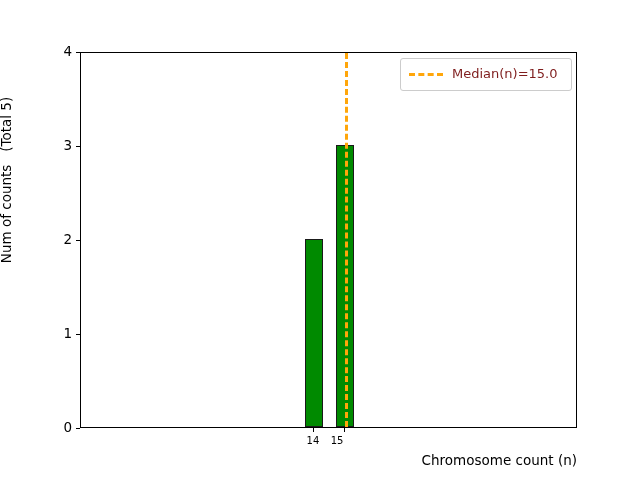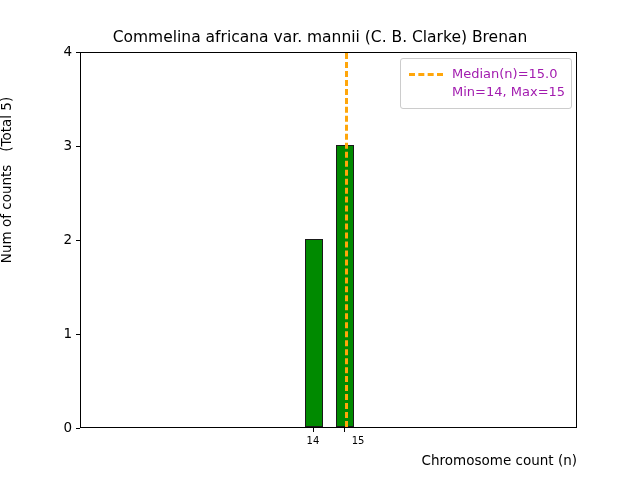--- a/index.html
+++ b/index.html
@@ -150,31 +150,30 @@
     margin-right: 9px;
     border-top: 3.2px dashed #ffa60a;
     flex: 0 0 34px;
   }
   .legend-swatch.blank {
     border-top: none;
   }
   .legend-text {
     font-size: 13px;
     line-height: 16px;
-    color: #a21caf;
+    color: #7f1d1d;
     white-space: nowrap;
     text-align: center;
   }
 </style>
 </head>
 <body>
 
 <div id="figure">
 
-  <div id="chart-title">Commelina africana var. mannii (C. B. Clarke) Brenan</div>
 
   <div id="ylabel">Num of counts   (Total 5)</div>
 
   <div id="xlabel">Chromosome count (n)</div>
 
   <div id="y-ticks">
       <div class="ytick-mark" style="left: 76px; top: 428px;"></div>
       <div class="ytick-label" style="right: 568px; top: 421px;">0</div>
       <div class="ytick-mark" style="left: 76px; top: 334px;"></div>
       <div class="ytick-label" style="right: 568px; top: 327px;">1</div>
@@ -182,37 +181,33 @@
       <div class="ytick-label" style="right: 568px; top: 233px;">2</div>
       <div class="ytick-mark" style="left: 76px; top: 146px;"></div>
       <div class="ytick-label" style="right: 568px; top: 139px;">3</div>
       <div class="ytick-mark" style="left: 76px; top: 52px;"></div>
       <div class="ytick-label" style="right: 568px; top: 45px;">4</div>
     </div>
   <div id="x-ticks">
       <div class="xtick-mark" style="left: 312.969px; top: 428px;"></div>
       <div class="xtick-label" style="left: 292.969px; top: 434px; width: 40px;">14</div>
       <div class="xtick-mark" style="left: 344.031px; top: 428px;"></div>
-      <div class="xtick-label" style="left: 338px; top: 434px; width: 40px;">15</div>
+      <div class="xtick-label" style="left: 317px; top: 434px; width: 40px;">15</div>
     </div>
 
   <div id="plot-area">
     <div id="plot-inner">
       <div id="bars">
           <div class="bar" style="left: 223.969px; width: 18px; height: 188px; background: rgb(0, 138, 0); border-color: rgb(26, 26, 26);"></div>
           <div class="bar" style="left: 255.031px; width: 18px; height: 282px; background: rgb(0, 138, 0); border-color: rgb(26, 26, 26);"></div>
         </div>
       <div id="median-line" style="left: 264.031px; border-left-color: rgb(255, 166, 10);"></div>
     </div>
   </div>
 
   <div id="legend">
     <div class="legend-row">
       <span class="legend-swatch"></span>
       <span class="legend-text">Median(n)=15.0</span>
     </div>
-    <div class="legend-row">
-      <span class="legend-swatch blank"></span>
-      <span class="legend-text">Min=14, Max=15</span>
-    </div>
   </div>
 
 </div>
 
 </body></html>

